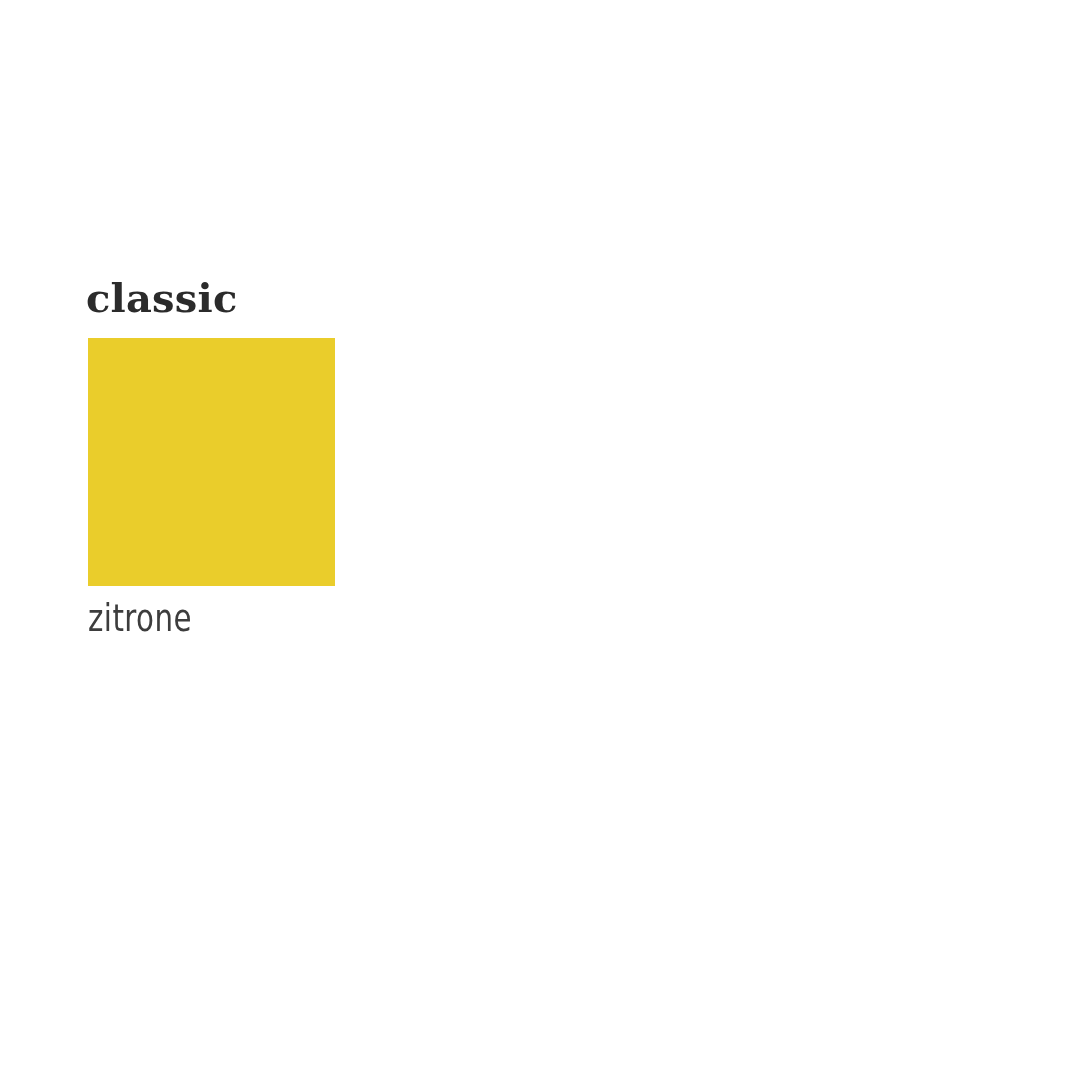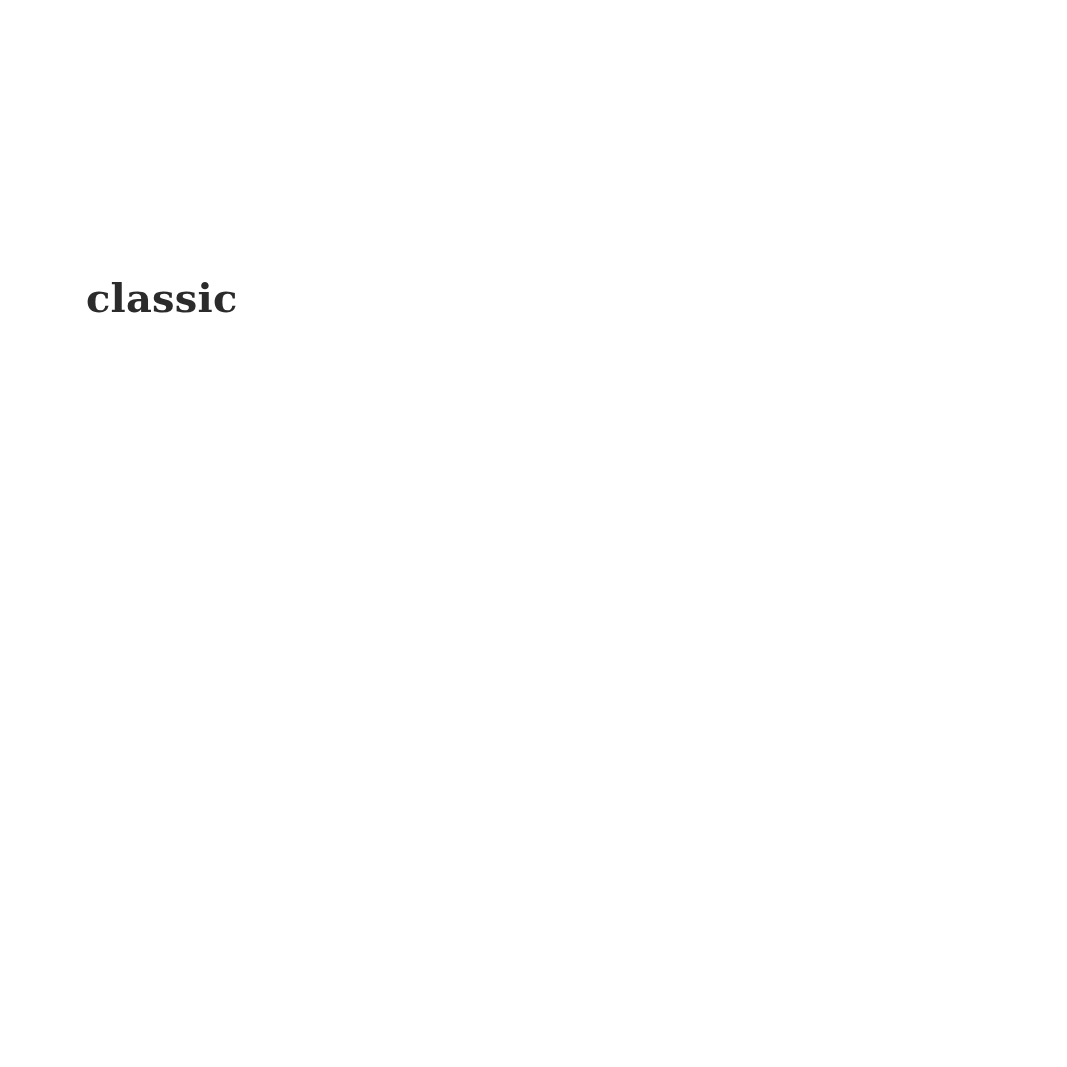--- a/index.html
+++ b/index.html
@@ -80,16 +80,20 @@
 <div id="palette-page" style="background: rgb(255, 255, 255);">
 
   <div id="palette-title" style="color: rgb(43, 43, 43);">classic</div>
 
   <div id="swatch-grid">
 
 
 
 
 
+    <div class="swatch-cell">
+      <span class="swatch-chip" style="background: rgb(234, 205, 43);"></span>
+      <span class="swatch-label" style="color: rgb(61, 61, 61);">zitrone</span>
+    </div>
 
 
   </div>
 </div>
 
 </body></html>

